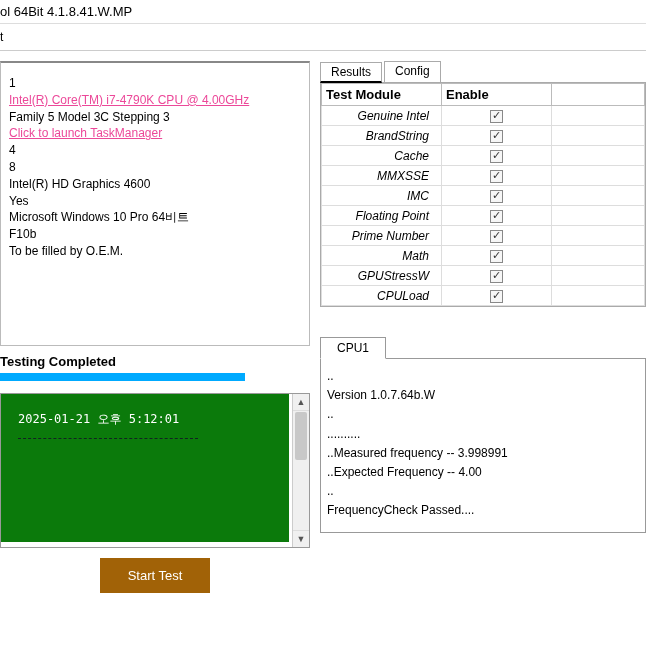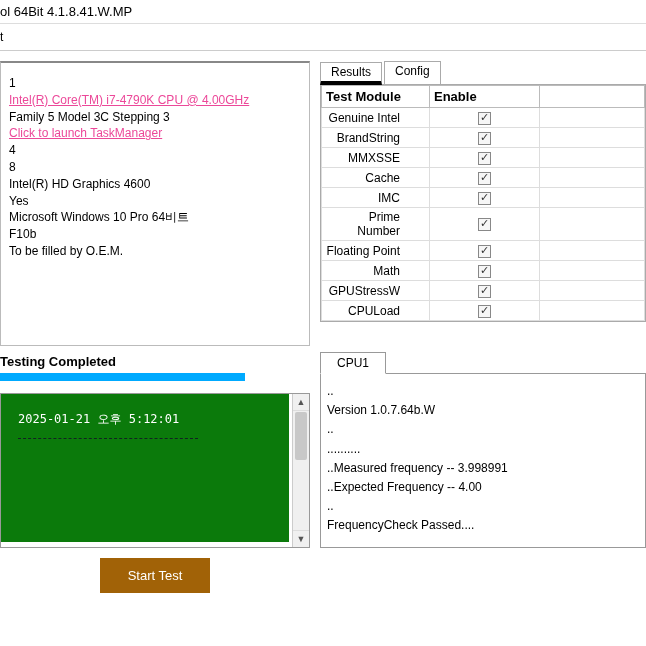--- a/index.html
+++ b/index.html
@@ -129,21 +129,21 @@
   border-bottom: none;
   padding: 2px 10px;
   background: #fff;
   margin-right: 2px;
   position: relative;
   cursor: pointer;
 }
 .tab.active {
   background: #fff;
   top: 1px;
-  border-bottom: 4px solid #000000;
+  border-bottom: 2px solid #000000;
 }
 .table-panel {
   border: 1px solid #aaa;
   border-top: none;
   background: #fff;
 }
 table.mod {
   width: 100%;
   border-collapse: collapse;
   font-size: 12px;
@@ -154,21 +154,21 @@
   text-align: left;
   padding: 3px 4px;
   border: 1px solid #bbb;
 }
 table.mod td {
   text-align: center;
   padding: 2px 4px;
   border: 1px solid #ddd;
   height: 20px;
 }
-table.mod td:first-child { text-align: right; padding-right: 29px; width: 108px;}
+table.mod td:first-child { text-align: right; padding-right: 12px; width: 120px; font-style: italic;}
 .checkbox-cell {
   width: 110px;
 }
 .check {
   display: inline-block;
   width: 13px; height: 13px;
   border: 1px solid #888;
   background: #f6f6f6;
   position: relative;
   vertical-align: middle;
@@ -267,41 +267,41 @@
               <td>Genuine Intel</td>
               <td class="checkbox-cell"><span class="check"></span></td>
               <td></td>
             </tr>
           <tr>
               <td>BrandString</td>
               <td class="checkbox-cell"><span class="check"></span></td>
               <td></td>
             </tr>
           <tr>
+              <td>Cache</td>
+              <td class="checkbox-cell"><span class="check"></span></td>
+              <td></td>
+            </tr>
+          <tr>
               <td>MMXSSE</td>
               <td class="checkbox-cell"><span class="check"></span></td>
               <td></td>
             </tr>
           <tr>
-              <td>Cache</td>
-              <td class="checkbox-cell"><span class="check"></span></td>
-              <td></td>
-            </tr>
-          <tr>
               <td>IMC</td>
               <td class="checkbox-cell"><span class="check"></span></td>
               <td></td>
             </tr>
           <tr>
+              <td>Floating Point</td>
+              <td class="checkbox-cell"><span class="check"></span></td>
+              <td></td>
+            </tr>
+          <tr>
               <td>Prime Number</td>
-              <td class="checkbox-cell"><span class="check"></span></td>
-              <td></td>
-            </tr>
-          <tr>
-              <td>Floating Point</td>
               <td class="checkbox-cell"><span class="check"></span></td>
               <td></td>
             </tr>
           <tr>
               <td>Math</td>
               <td class="checkbox-cell"><span class="check"></span></td>
               <td></td>
             </tr>
           <tr>
               <td>GPUStressW</td>

